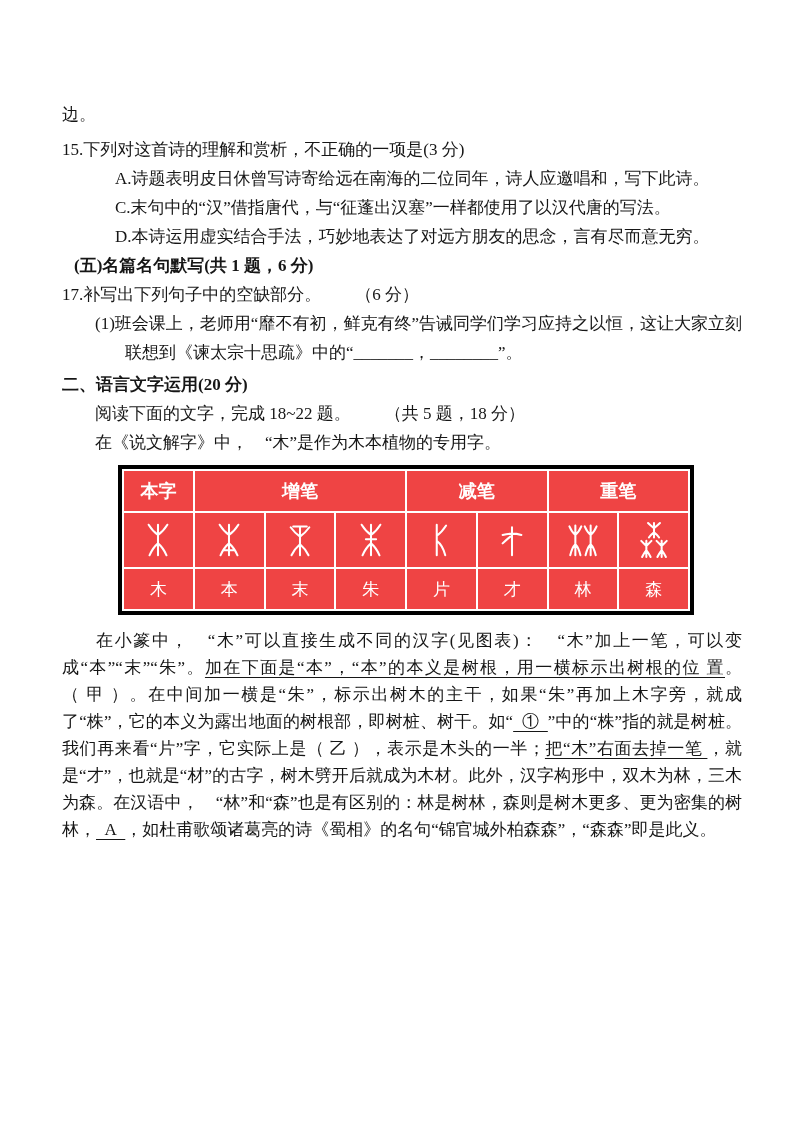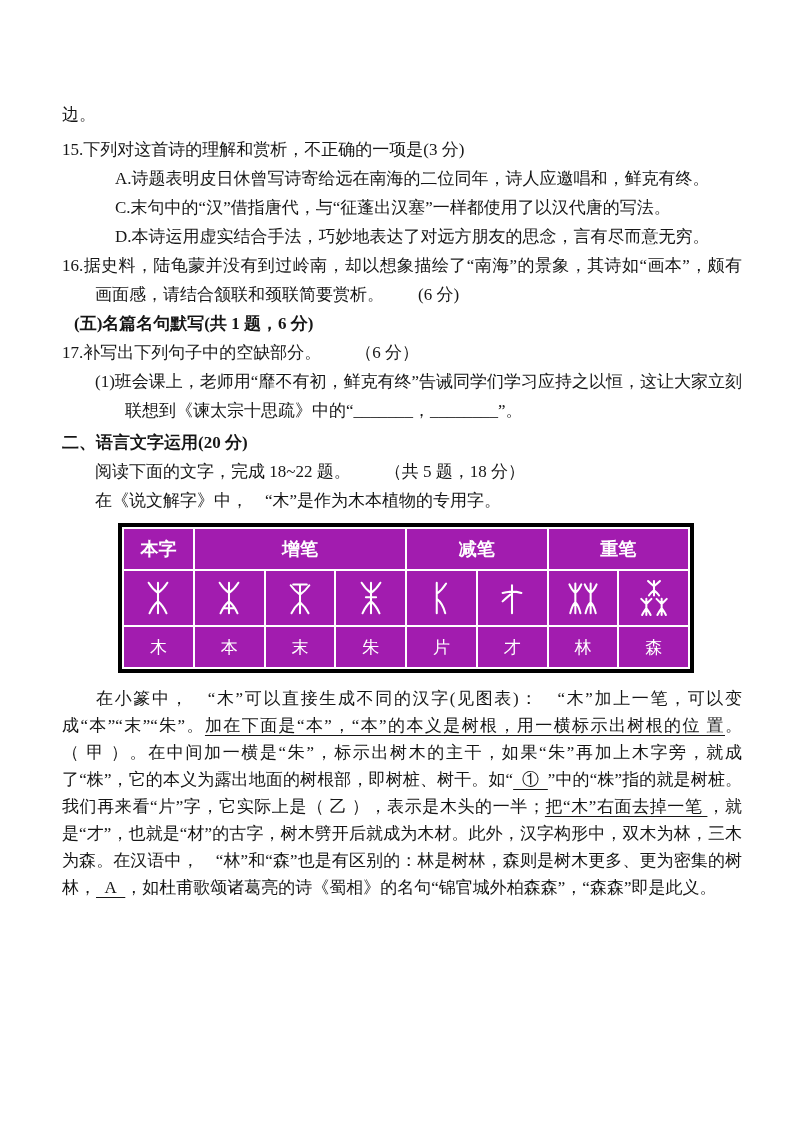--- a/index.html
+++ b/index.html
@@ -25,44 +25,43 @@
   .ml33{margin-left:33px;}
   .para{text-align:justify;text-indent:2em;line-height:27px;}
   .u{text-decoration:underline;text-underline-offset:4px;}
   
   .tbl-wrap{
     width:576px;margin:8px 0 12px 56px;
     background:#000;padding:4px;box-sizing:border-box;
   }
   table.seal{
     width:100%;border-collapse:collapse;table-layout:fixed;
-    color:#fff;background:#a21caf;
+    color:#fff;background:#ef4444;
   }
   table.seal th,table.seal td{
     border:2px solid #fff;text-align:center;vertical-align:middle;padding:0;
   }
   table.seal th{height:40px;font-size:18px;font-weight:bold;}
   tr.seal-row td{height:54px;}
   tr.char-row td{height:40px;font-size:17px;}
   .glyph{display:inline-block;vertical-align:middle;}
   .glyph path{stroke:#fff;stroke-width:2.4;fill:none;stroke-linecap:round;stroke-linejoin:round;}
 </style>
 </head>
 <body>
 
 <div class="page">
 
   <p class="stray">边。</p>
 
   <p>15.下列对这首诗的理解和赏析，不正确的一项是(3 分)</p>
-  <p class="opt">A.诗题表明皮日休曾写诗寄给远在南海的二位同年，诗人应邀唱和，鲜克有终。</p>
+  <p class="opt">A.诗题表明皮日休曾写诗寄给远在南海的二位同年，诗人应邀唱和，写下此诗。</p>
   <p class="opt">C.末句中的“汉”借指唐代，与“征蓬出汉塞”一样都使用了以汉代唐的写法。</p>
   <p class="opt">D.本诗运用虚实结合手法，巧妙地表达了对远方朋友的思念，言有尽而意无穷。</p>
 
-  <p class="hang-q">16.据史料，陆龟蒙并没有到过岭南，却以想象描绘了“南海”的景象，其诗如“画本”，颇有画面感，请结合颔联和颈联简要赏析。　　(6 分)</p>
 
 
   <p class="bold sec5">(五)名篇名句默写(共 1 题，6 分)</p>
   <p>17.补写出下列句子中的空缺部分。　　（6 分）</p>
   <p class="hang-item">(1)班会课上，老师用“靡不有初，鲜克有终”告诫同学们学习应持之以恒，这让大家立刻联想到《谏太宗十思疏》中的“_______，________”。</p>
 
   <p class="bold" style="margin-top:3px">二、语言文字运用(20 分)</p>
   <p class="ml33">阅读下面的文字，完成 18~22 题。　　（共 5 题，18 分）</p>
   <p class="ml33">在《说文解字》中，　“木”是作为木本植物的专用字。</p>
 

